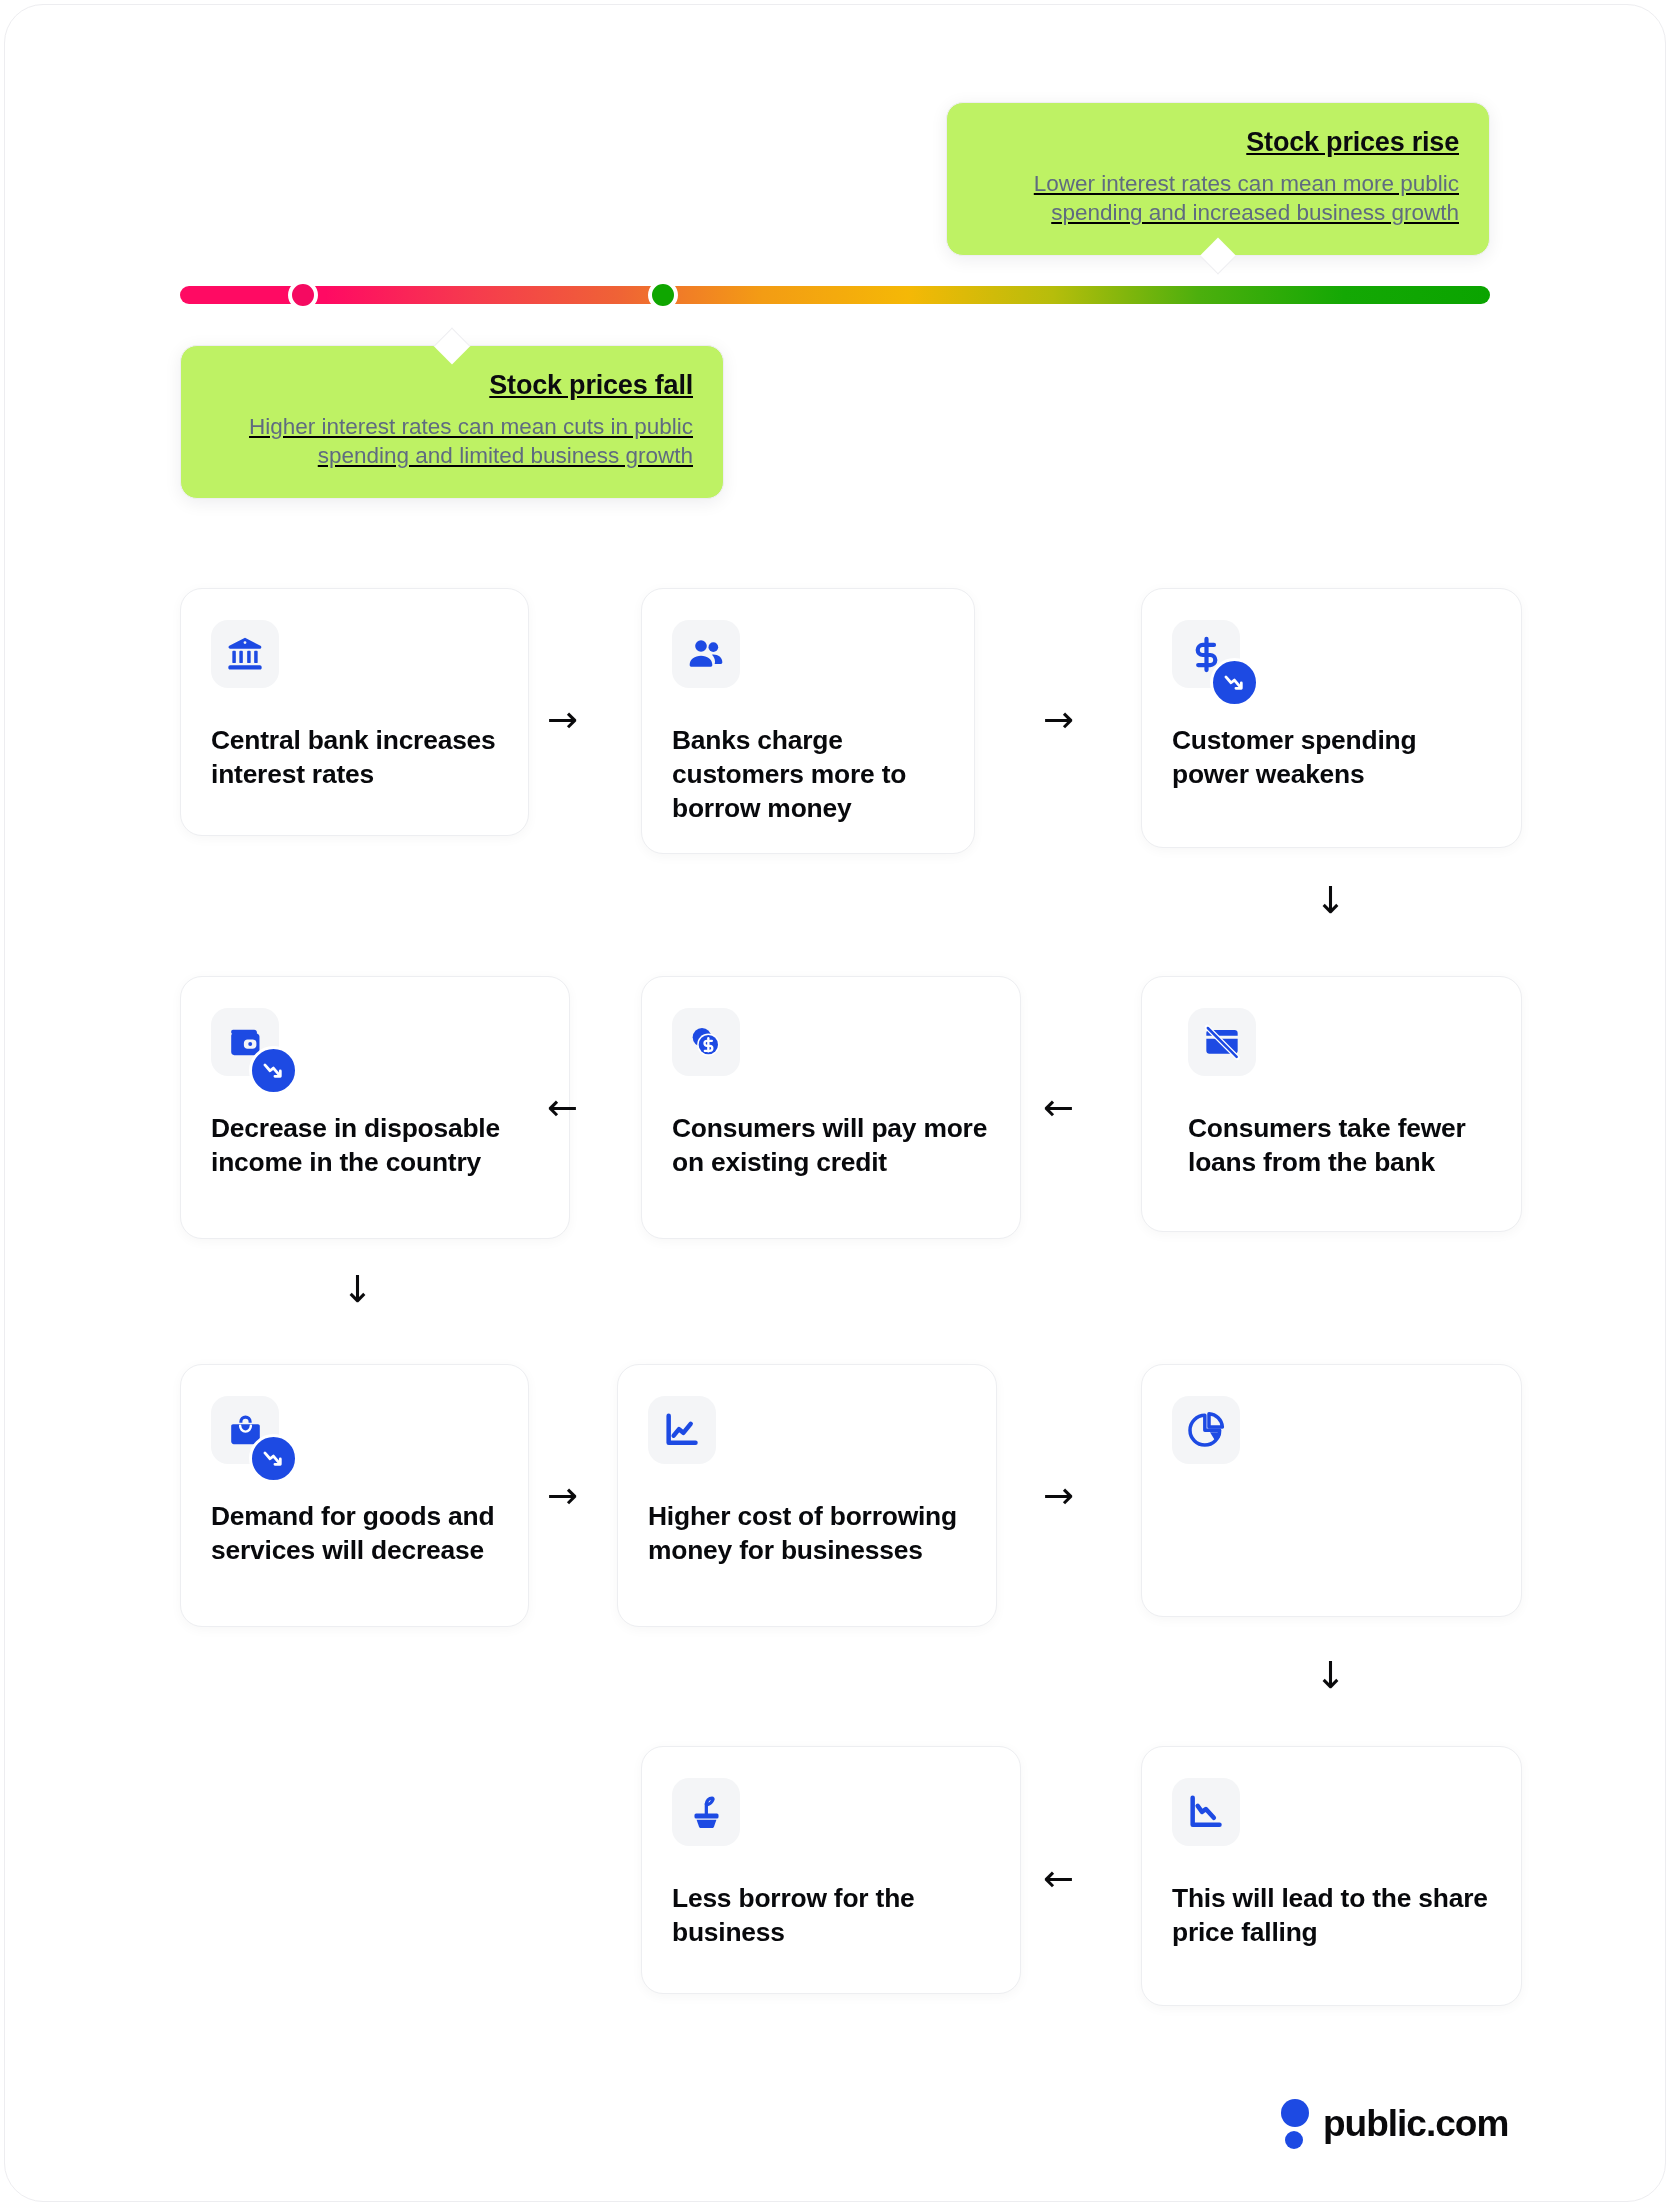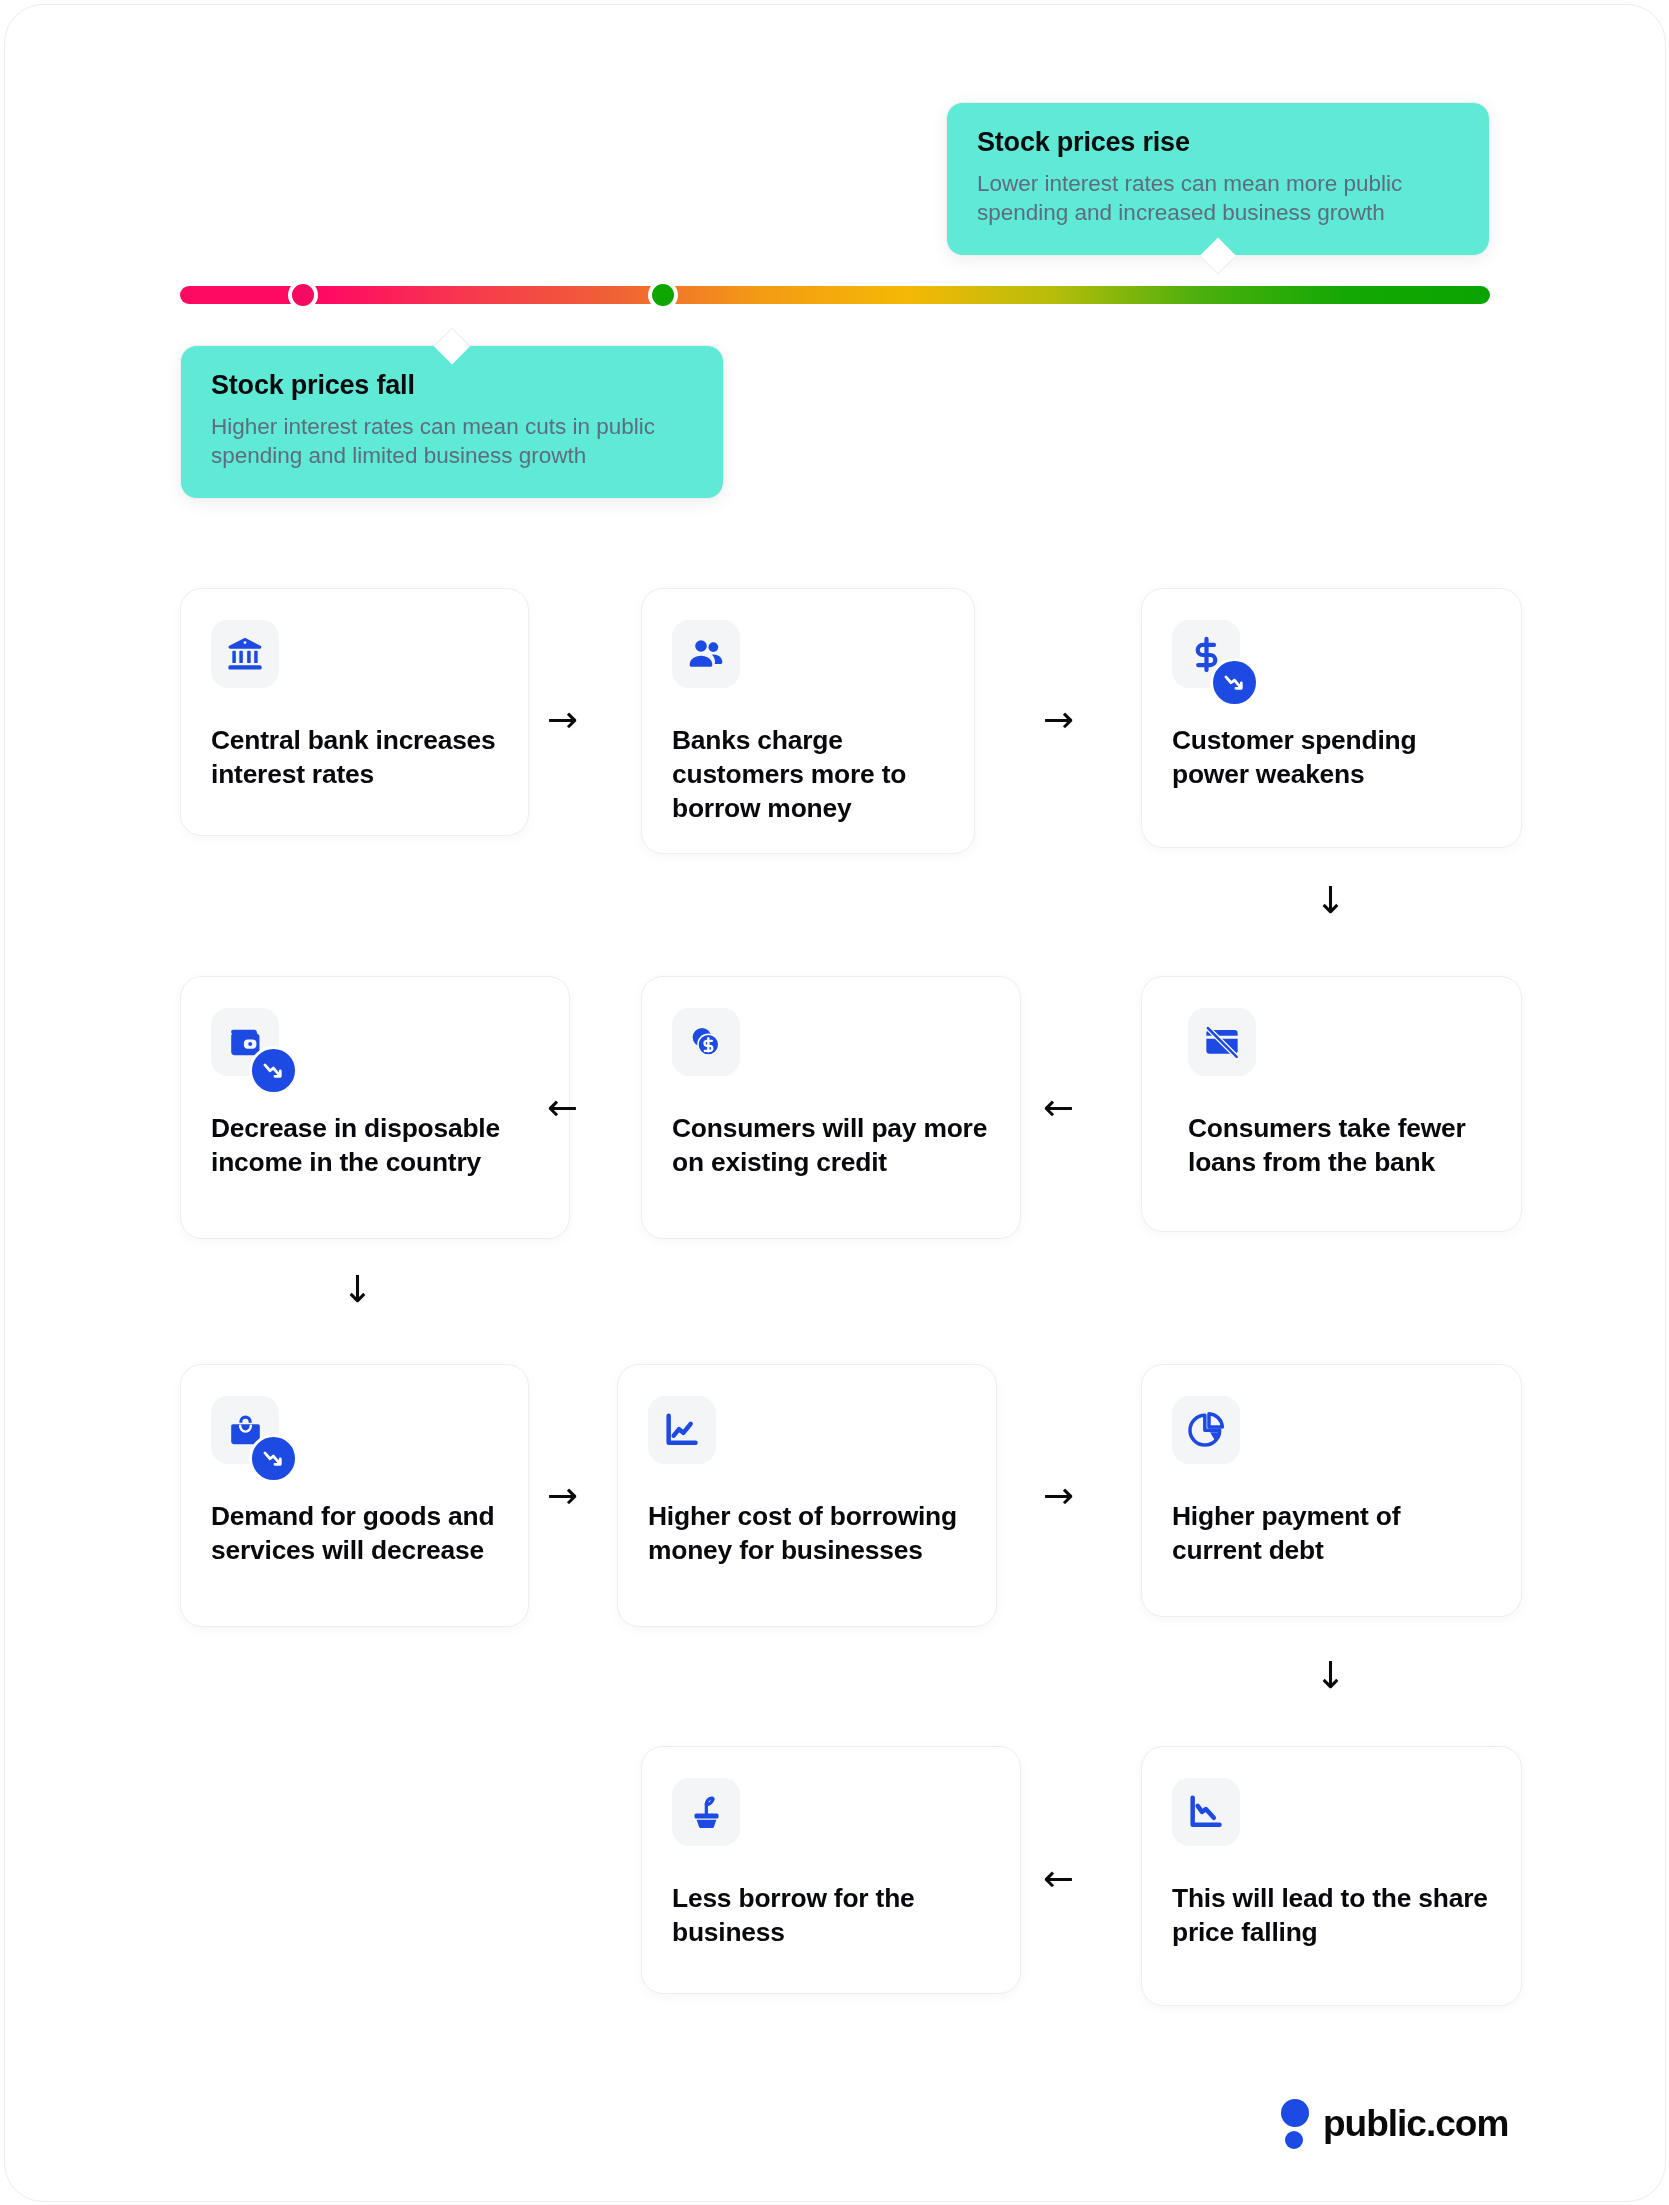--- a/index.html
+++ b/index.html
@@ -54,26 +54,27 @@
     width: 30px;
     height: 30px;
     border-radius: 50%;
     transform: translate(-50%, -50%);
     border: 4.5px solid #ffffff;
   }
 
   
   .tooltip {
     position: absolute;
-    background: #5eead4;
+    background: #bef264;
     border: 1.3px solid #eeeef1;
     border-radius: 17px;
     box-shadow: 0 3.9px 17px rgba(20,20,40,0.07);
-    text-align: left;
+    text-align: right;
     padding: 24.5px 30px 27px 30px;
+    text-decoration: underline;
   }
   .tooltip-title {
     font-size: 27px;
     font-weight: bold;
     color: #0b0b0f;
     letter-spacing: -0.2px;
     margin-bottom: 11.6px;
     line-height: 1.1;
   }
   .tooltip-body {
@@ -341,21 +342,20 @@
         <div class="card-label">Higher cost of borrowing money for businesses</div>
       </div>
       <div class="card" style="left: 961px; top: 776px; width: 381px; min-height: 253px;">
         <div class="icon-box">
           <svg width="40" height="40" viewBox="0 0 24 24" fill="none" stroke="#1d4ae3" stroke-width="2.1">
       <path d="M11.3 3.2a8.9 8.9 0 1 0 8.9 8.9h-8.9V3.2z" stroke-linejoin="round"></path>
       <path d="M13.8 2.2a8.6 8.6 0 0 1 8 8h-8v-8z" stroke-linejoin="round"></path>
       <path d="M14.4 13.3h6.6a6.6 6.6 0 0 1-3.3 5.4l-3.3-5.4z" fill="#1d4ae3" stroke="none"></path>
     </svg>
         </div>
-        <div class="card-label">Higher payment of current debt</div>
       </div>
       <div class="card" style="left: 461px; top: 1158px; width: 380px; min-height: 248px;">
         <div class="icon-box">
           <svg width="39" height="39" viewBox="0 0 24 24" fill="#1d4ae3">
       <path d="M11.9 13.2V6.6" stroke="#1d4ae3" stroke-width="2" stroke-linecap="round" fill="none"></path>
       <path d="M11.9 6.9c0-2.1 1.6-3.8 3.5-3.8.5 0 .8.5.6.9-.6 1.6-1.9 2.8-3.4 3.2" stroke="#1d4ae3" stroke-width="2" stroke-linejoin="round" stroke-linecap="round" fill="none"></path>
       <rect x="4.6" y="12.6" width="14.8" height="3.1" rx="1"></rect>
       <path d="M5.9 16.5h12.2l-1.5 4.2c-.2.5-.6.8-1.1.8H8.5c-.5 0-.9-.3-1.1-.8L5.9 16.5z"></path>
     </svg>
         </div>

